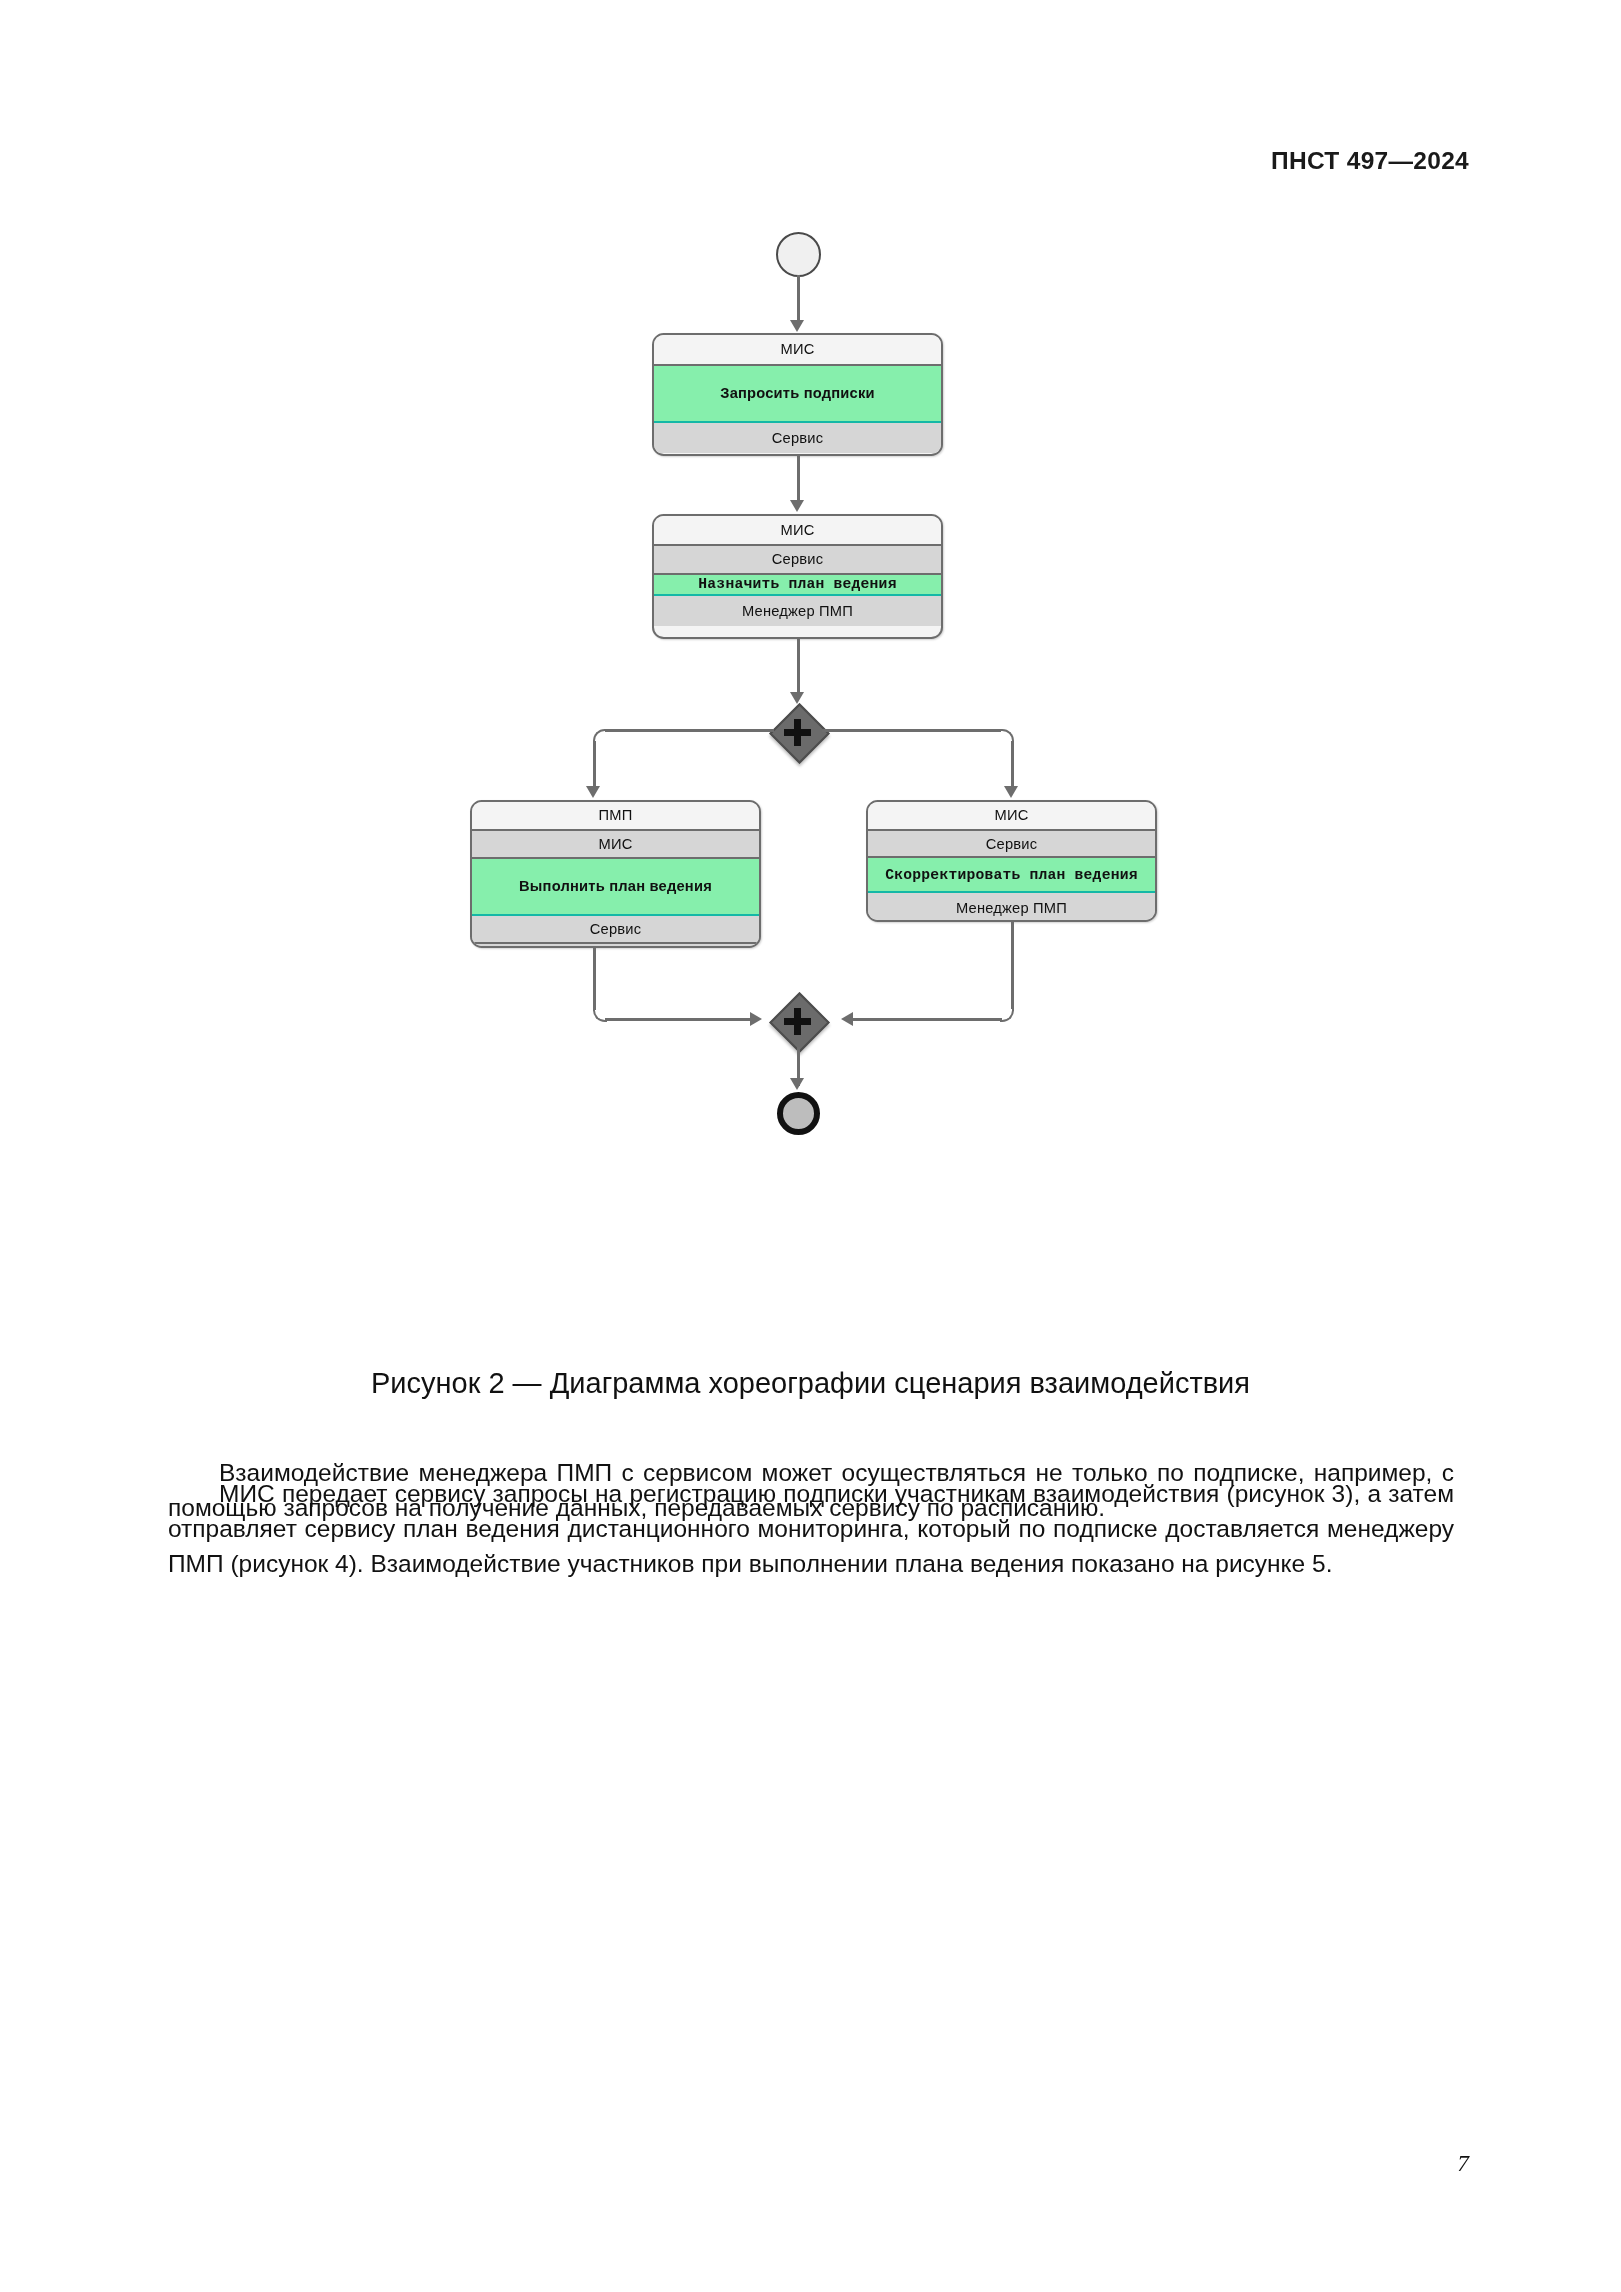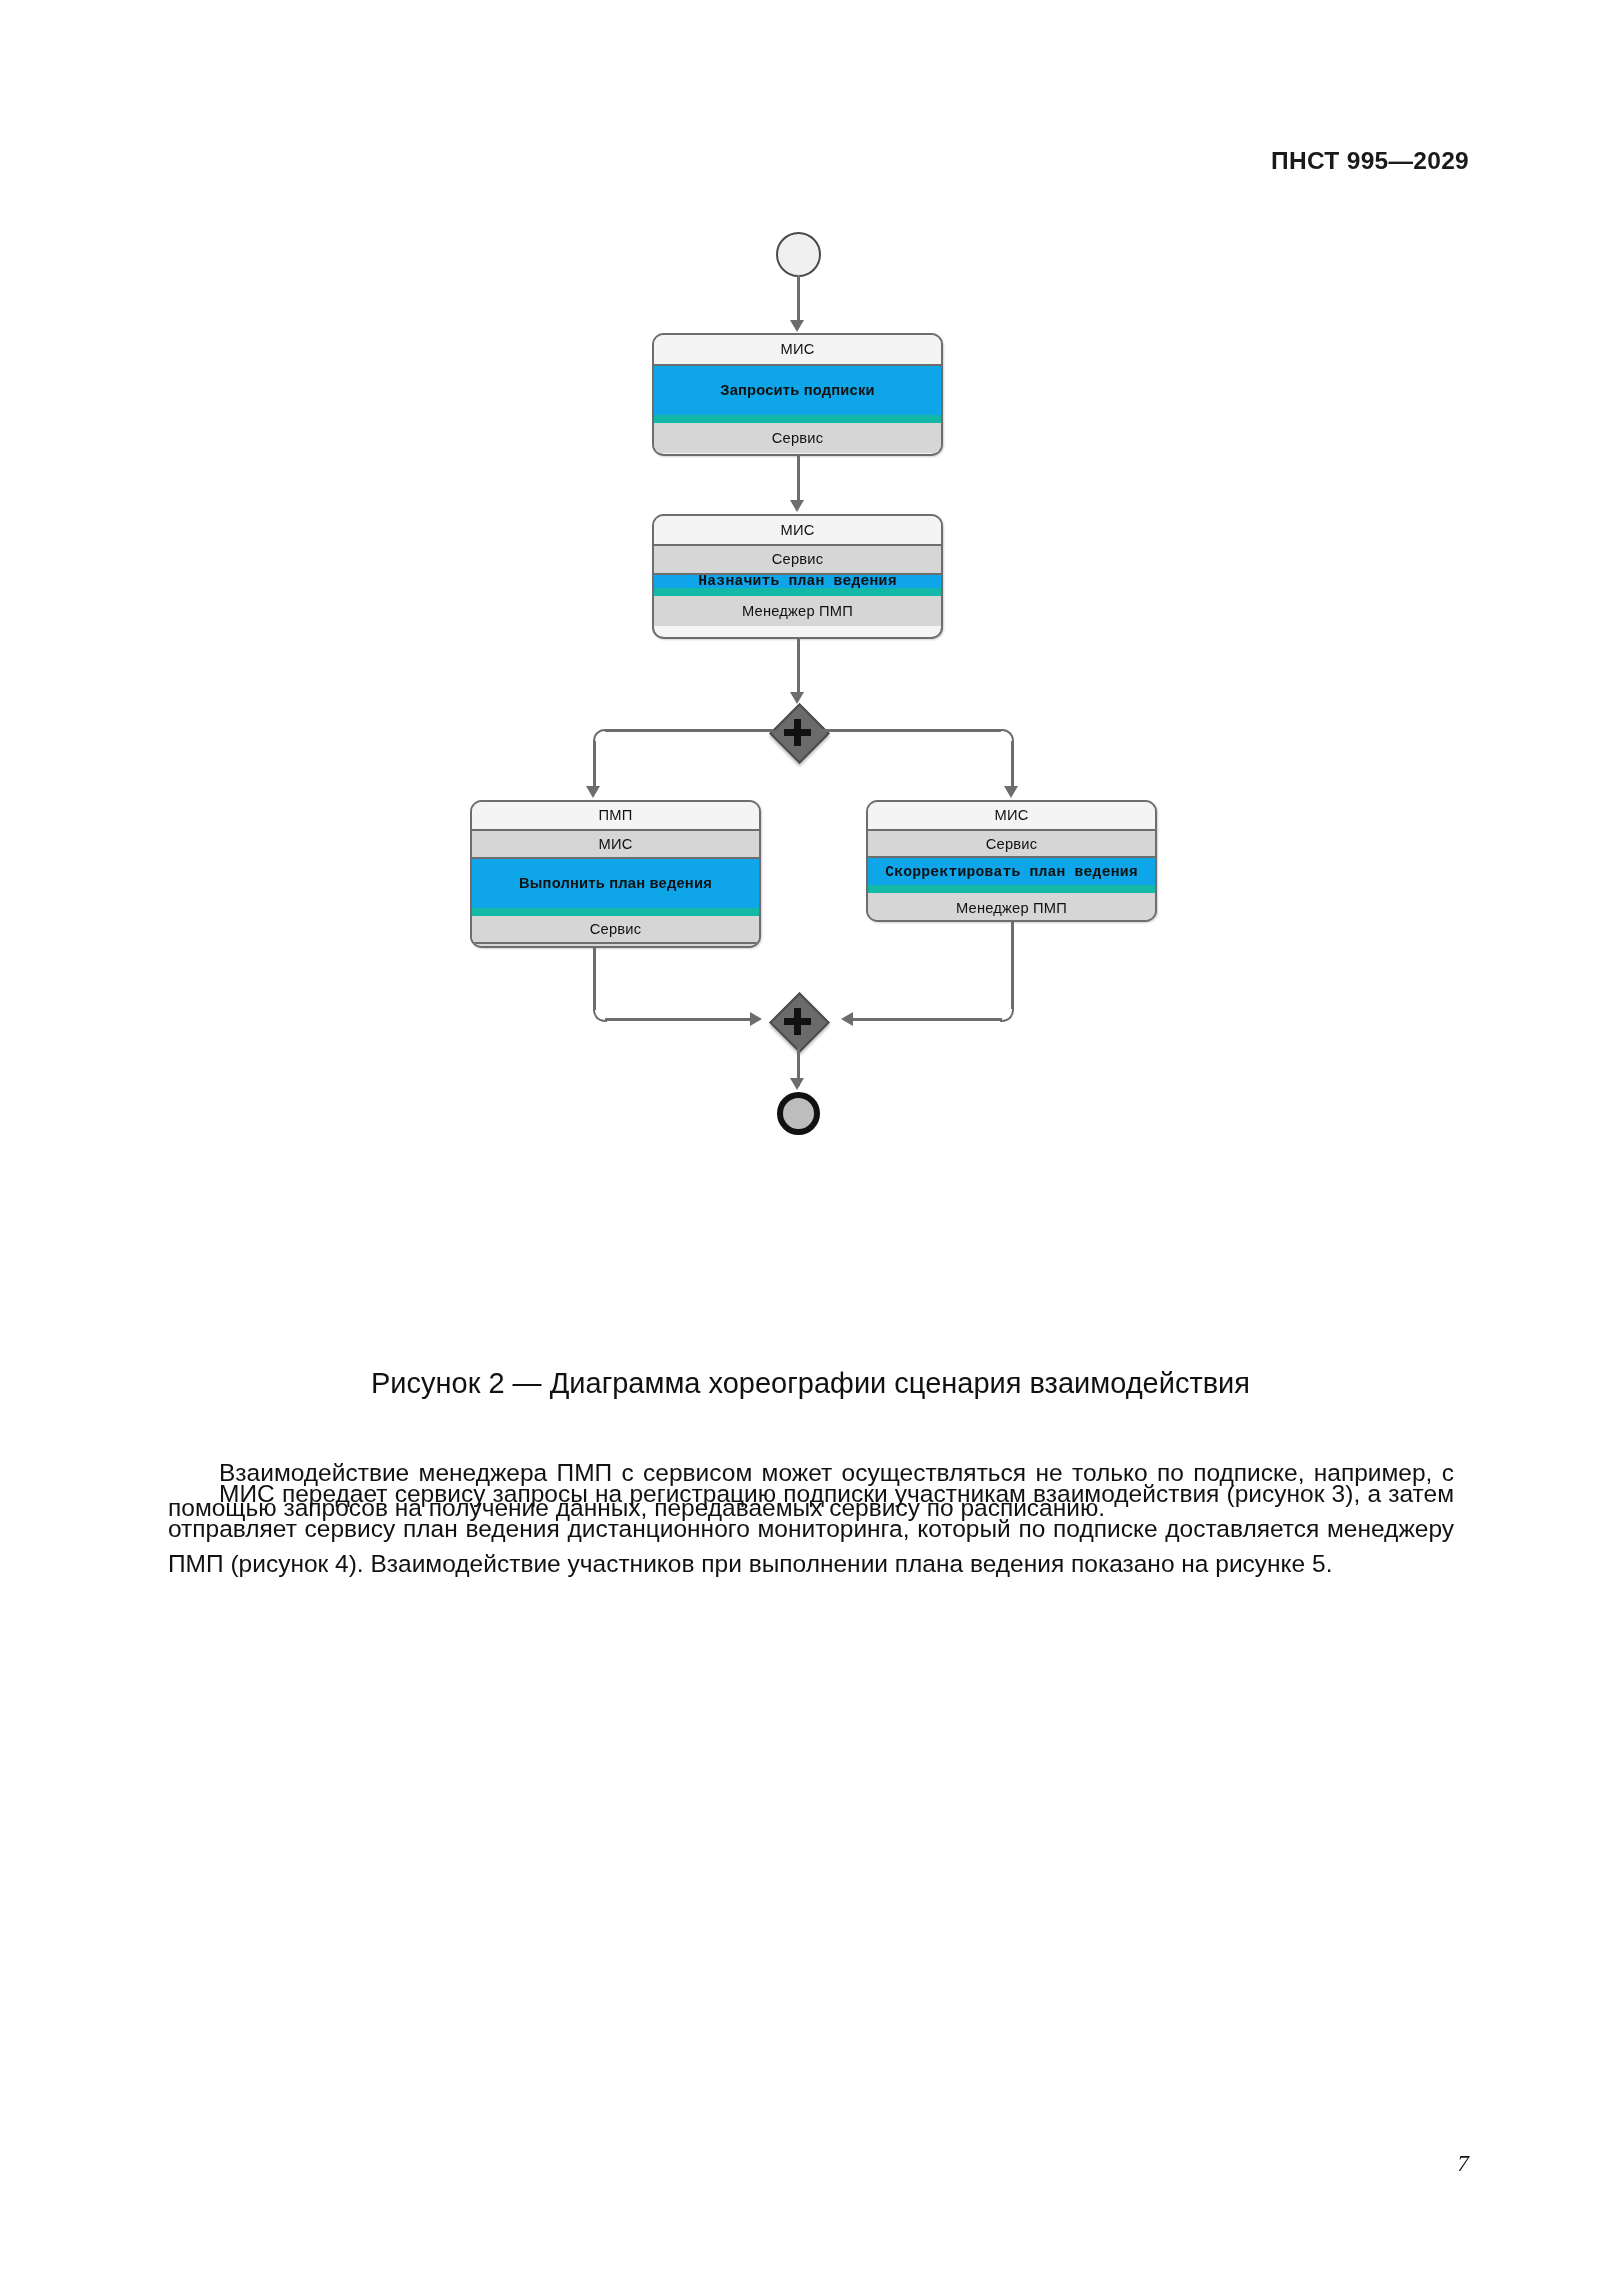--- a/index.html
+++ b/index.html
@@ -73,23 +73,23 @@
     border-bottom: 2px solid #6d6d6d;
   }
   .row-participant-dark {
     background: #d6d6d6;
     border-bottom: 2px solid #6d6d6d;
   }
   .row-participant-dark-last {
     background: #d6d6d6;
   }
   .row-task {
-    background: #0ea5e9;
+    background: #86efac;
     font-weight: bold;
-    border-bottom: 8px solid #14b8a6;
+    border-bottom: 2px solid #14b8a6;
   }
 
   
   .start-event {
     position: absolute;
     box-sizing: border-box;
     border: 2px solid #4a4a4a;
     border-radius: 50%;
     background: #f0f0f0;
   }
@@ -193,21 +193,21 @@
     text-align: justify;
     color: #111;
   }
   .body-text p { margin: 16px; text-indent: 51px; }
   #para-1 { top: 1439px; }
   #para-2 { top: 1460px; }
 </style>
 </head>
 <body>
 
-<div class="page-header">ПНСТ 995—2029</div>
+<div class="page-header">ПНСТ 497—2024</div>
 
 <div id="diagram">
 
   <div class="start-event" style="left:776px; top:232px; width:45px; height:45px;"></div>
 
   <div class="conn conn-v" style="left:797px; top:275px; height:50px;"></div>
   <div class="arrow-down" style="left:790px; top:320px;"></div>
 
   <div class="bpmn-node" id="node-request-subscriptions" style="left:652px; top:333px; width:291px; height:123px;">
     <div class="bpmn-row row-participant-light" style="height:31px;">МИС</div>

